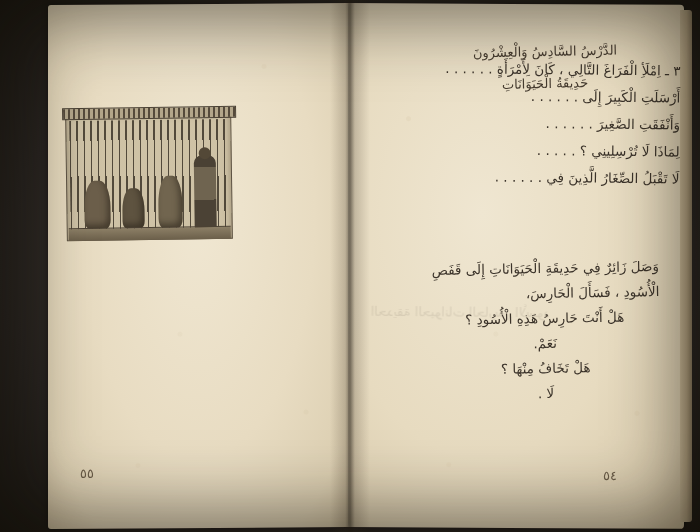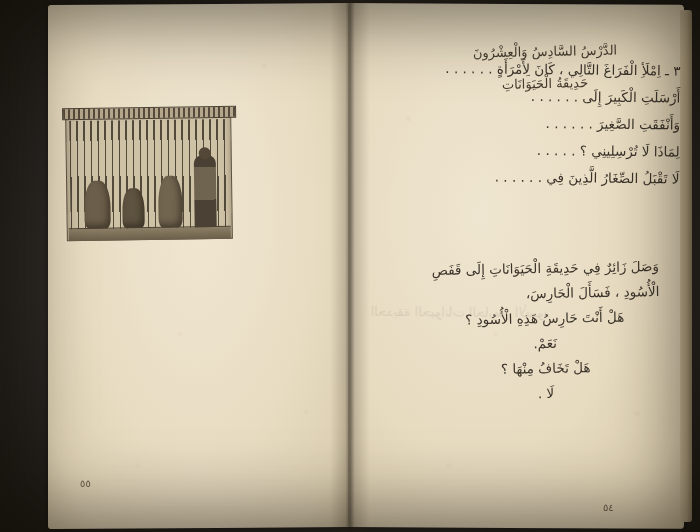--- a/index.html
+++ b/index.html
@@ -238,26 +238,25 @@
     width: 290px;
     font-size: 13.5px;
     line-height: 27px;
     transform: rotate(0.6deg);
   }
   .body-right .ln { display: block; white-space: nowrap; text-align: right; }
 
   
   .folio {
     position: absolute;
-    font-size: 10px;
+    font-size: 13px;
     color: #6a5c48;
-    margin-top: 12px;
   }
   .folio-left  { left: 80px;  top: 466px; transform: rotate(-1deg); }
-  .folio-right { left: 603px; top: 490px; transform: rotate(0.5deg); text-align: center; }
+  .folio-right { left: 603px; top: 468px; transform: rotate(0.5deg); text-align: center; }
 
   
   .vignette {
     position: absolute;
     inset: 0;
     pointer-events: none;
     box-shadow: inset 0 0 70px 18px rgba(20,16,10,0.55);
   }
 </style>
 </head>

